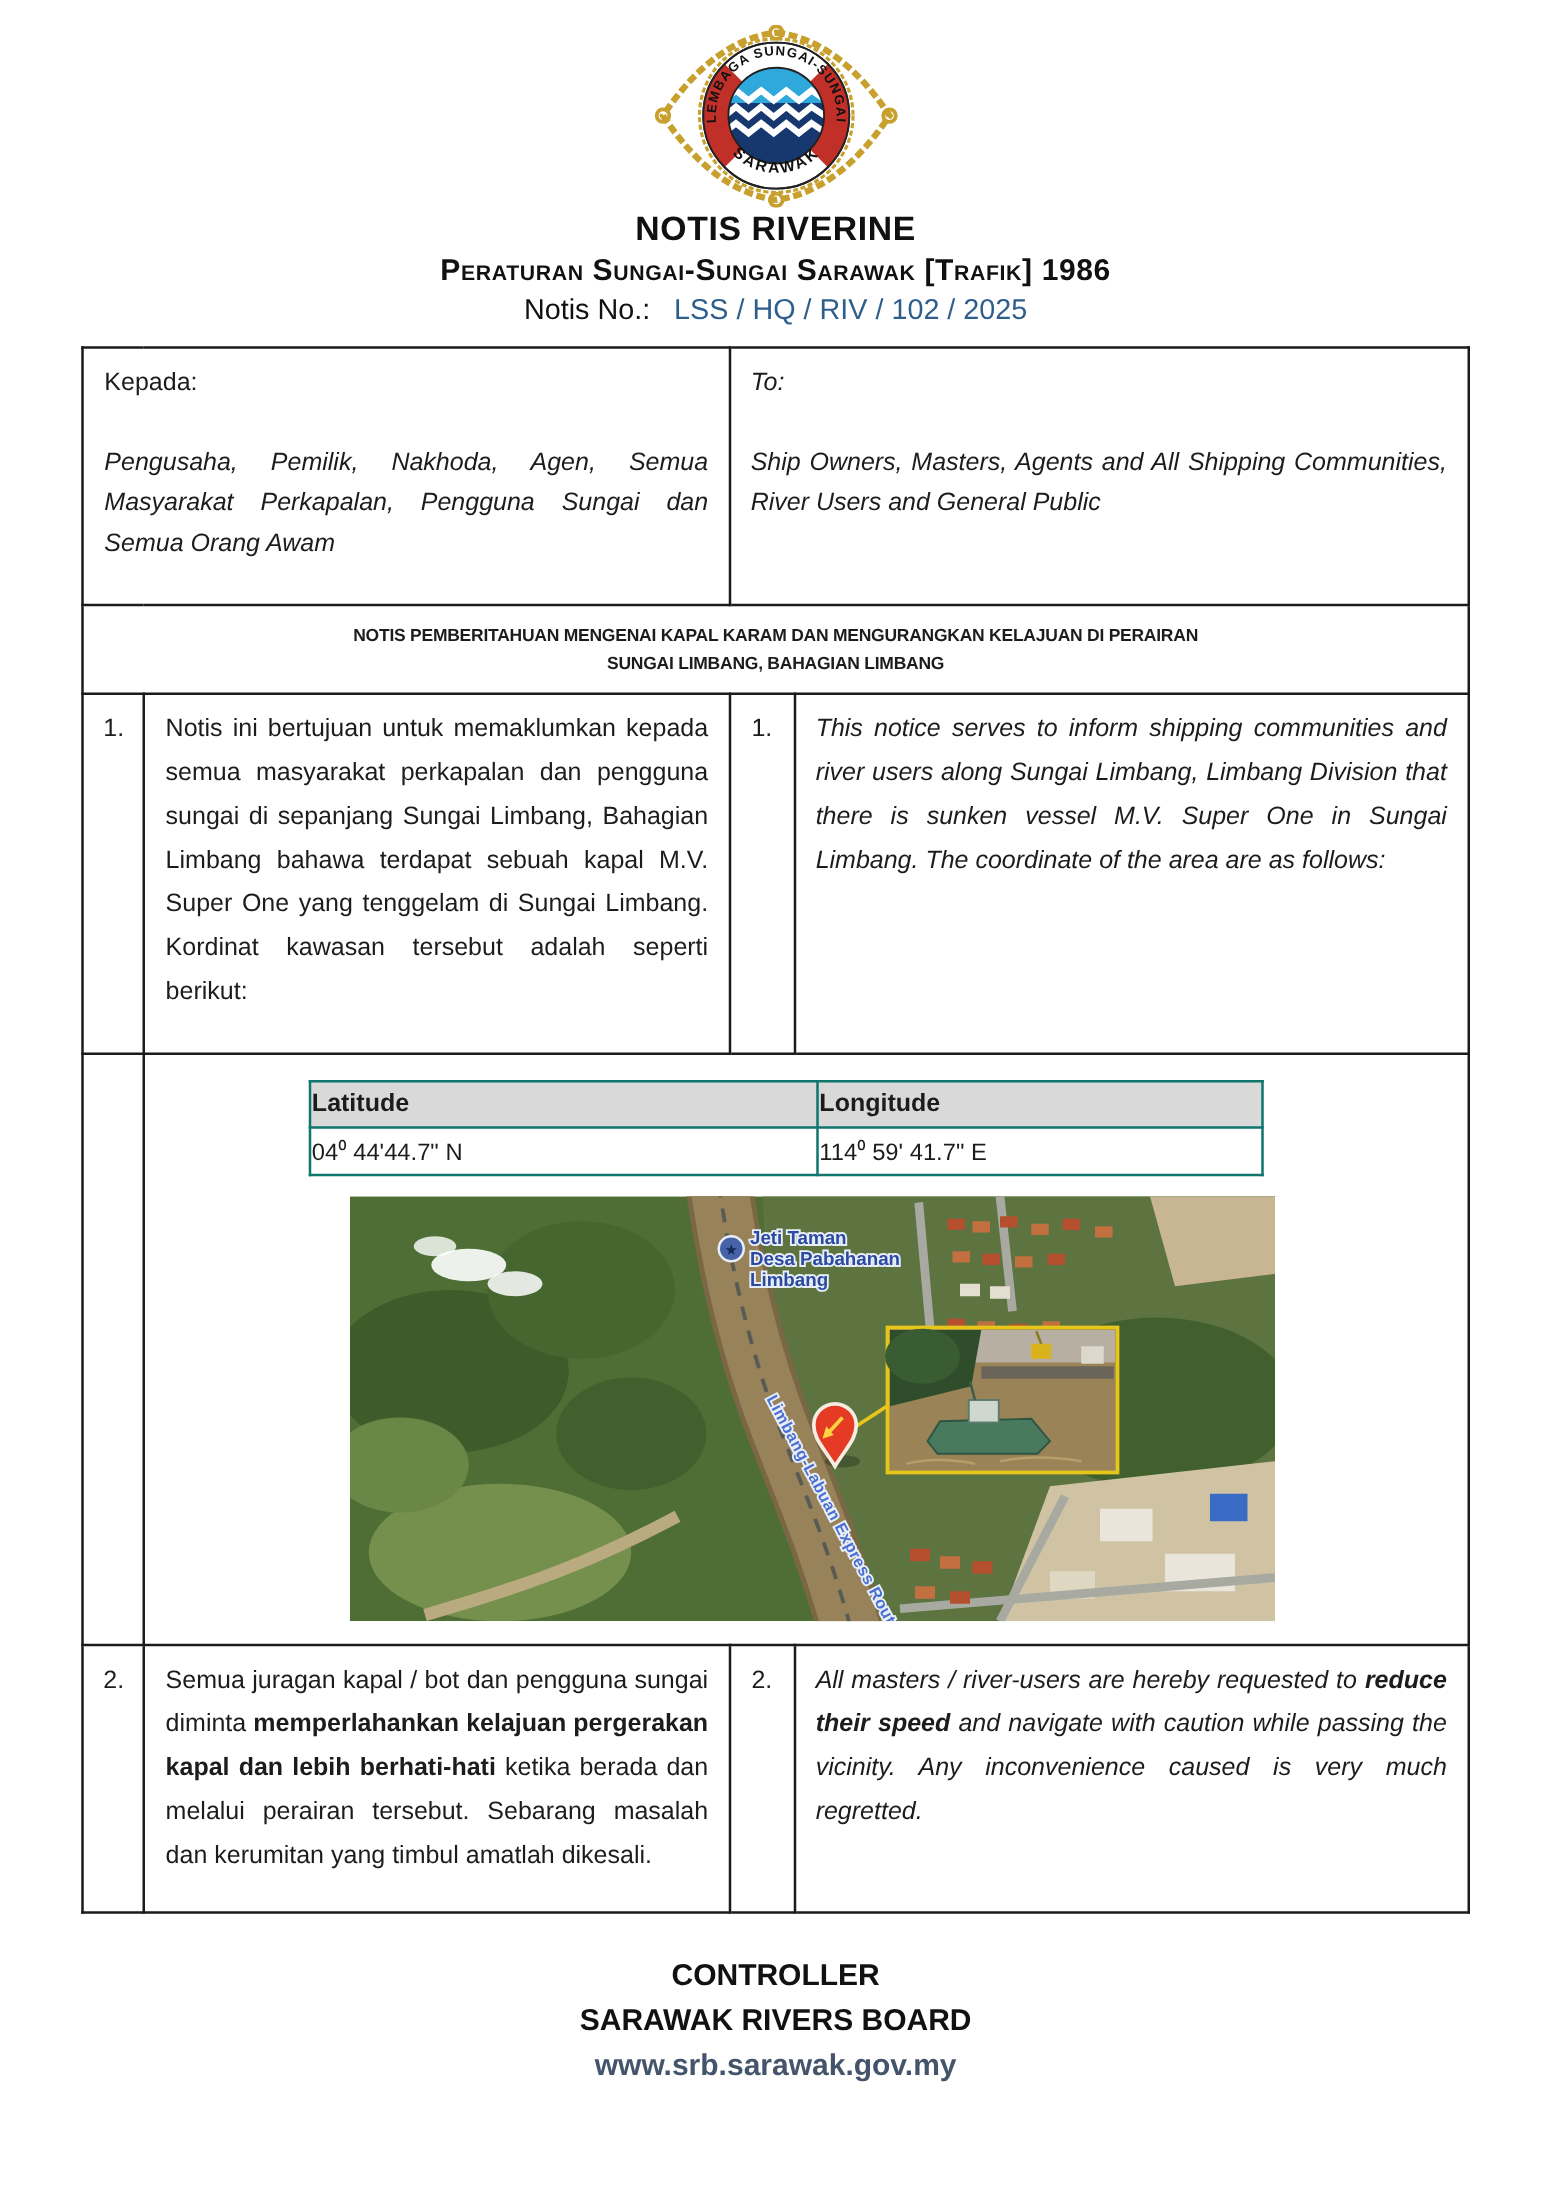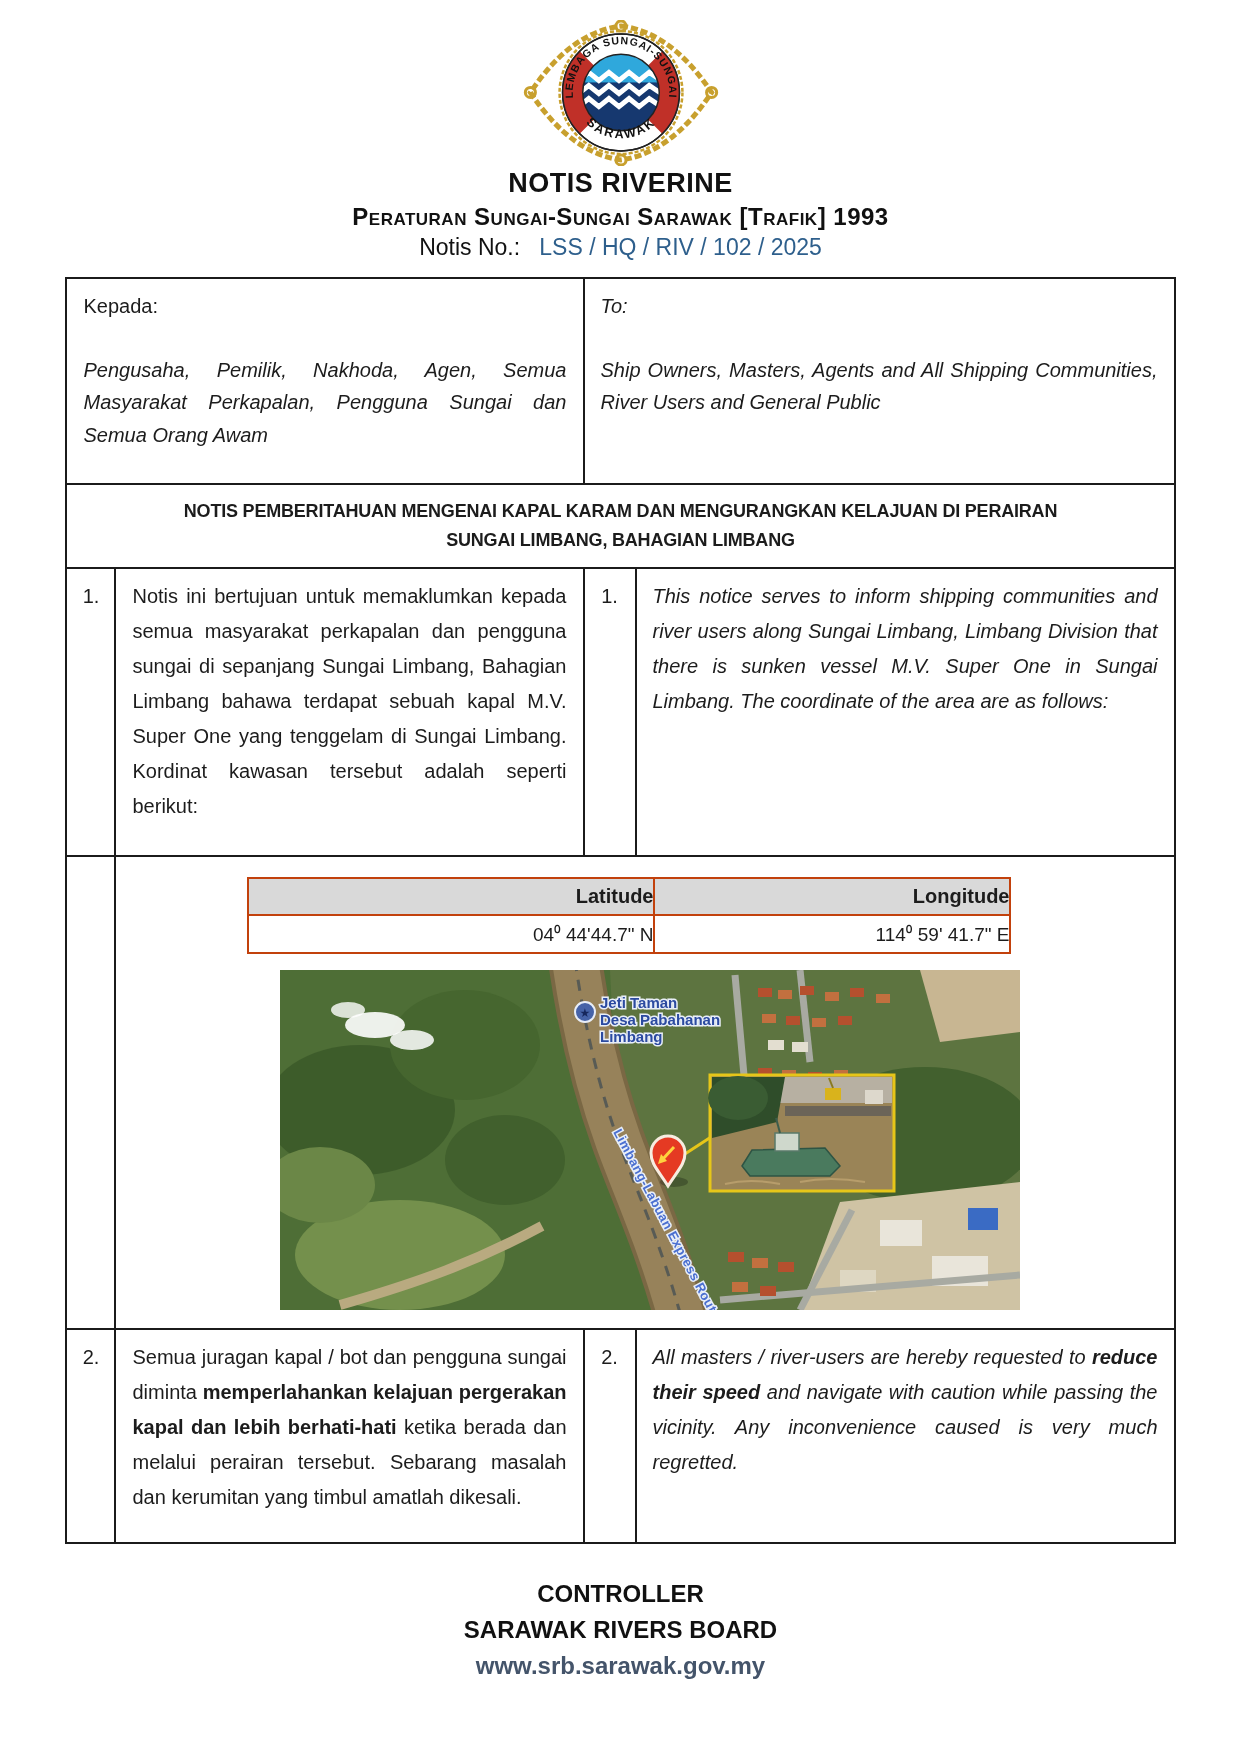--- a/index.html
+++ b/index.html
@@ -19,25 +19,25 @@
   
   table.notice {
     border-collapse:collapse; width:1108px; margin:16px auto 0 auto;
     table-layout:fixed;
   }
   table.notice td { border:2px solid #1b1b1b; vertical-align:top; }
   td.numcell { text-align:center; font-size:20px; line-height:1.75; padding-top:10px; }
   td.txtcell { padding:10px 16px 12px 16px; font-size:20px; line-height:1.75; text-align:justify; }
   td.txtcell.eng, .eng { font-style:italic; }
   .rec-label { margin-bottom:30px; }
-  td.headcell { text-align:center; font-weight:bold; font-size:18px; line-height:1.6; padding:12px 30px; letter-spacing:-0.2px; }
+  td.headcell { text-align:center; font-weight:bold; font-size:14px; line-height:1.6; padding:12px 30px; letter-spacing:-0.2px; }
   td.mediacell { padding:20px 0 18px 0; }
   
   table.coords { border-collapse:collapse; margin-left:131px; width:762px; table-layout:fixed; }
-  table.coords td { border:2px solid #c2410c; text-align:right; }
+  table.coords td { border:2px solid #0f766e; text-align:left; }
   table.coords td.h { background:#D9D9D9; font-weight:bold; font-size:20px; padding:6px 0; }
   table.coords td.v { font-size:19px; padding:5px 0; }
   
   .mapwrap { width:740px; height:340px; margin:16px 0 0 164px; position:relative; overflow:hidden; }
   .mapwrap svg { display:block; }
   
   .footer { text-align:center; margin-top:32px; }
   .footer .l1, .footer .l2 { font-size:24px; font-weight:bold; color:#111; line-height:1.5; }
   .footer .web { font-size:24px; font-weight:bold; color:#44546A; line-height:1.5; }
 </style>
@@ -79,21 +79,21 @@
     </defs>
     <text font-size="10.5" font-weight="bold" fill="#111111" letter-spacing="1">
       <textPath href="#topArc" startOffset="50%" text-anchor="middle">LEMBAGA SUNGAI-SUNGAI</textPath>
     </text>
     <text font-size="12.5" font-weight="bold" fill="#111111" letter-spacing="2">
       <textPath href="#botArc" startOffset="50%" text-anchor="middle">SARAWAK</textPath>
     </text>
   </svg>
 
   <div class="title">NOTIS RIVERINE</div>
-  <div class="subtitle">Peraturan Sungai-Sungai Sarawak [Trafik] 1993</div>
+  <div class="subtitle">Peraturan Sungai-Sungai Sarawak [Trafik] 1986</div>
   <div class="notisline">
     <span>Notis No.:</span>
     <span>&nbsp;</span>
     <span class="num">LSS / HQ / RIV / 102 / 2025</span>
   </div>
 </div>
 
 <table class="notice">
   <colgroup>
       <col style="width:49px">

